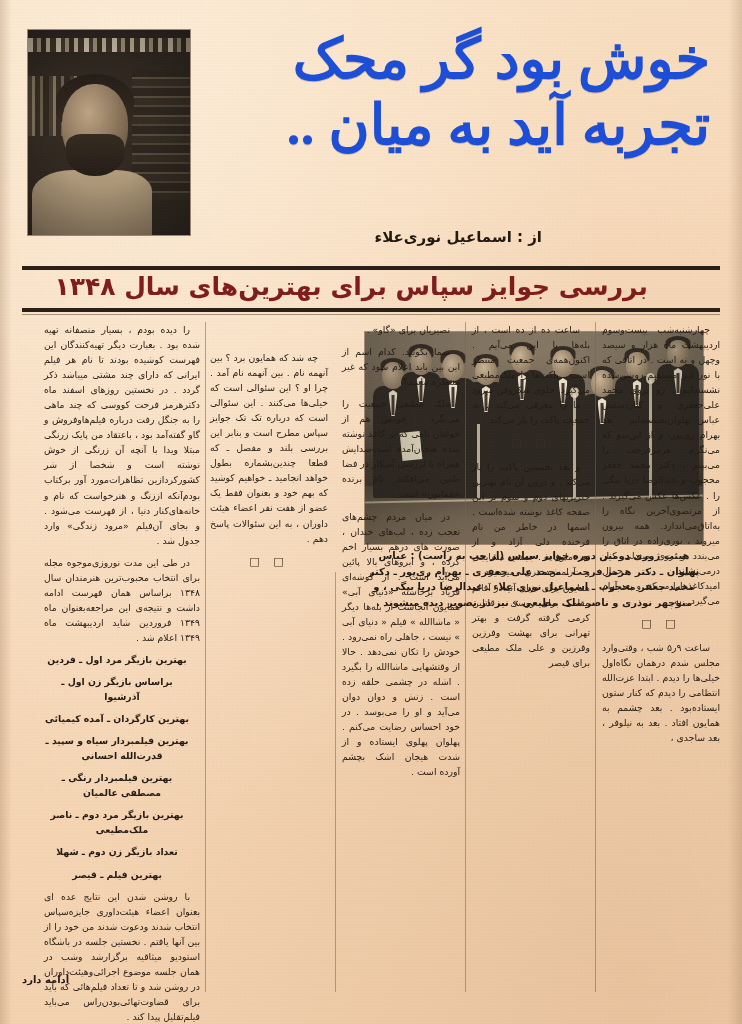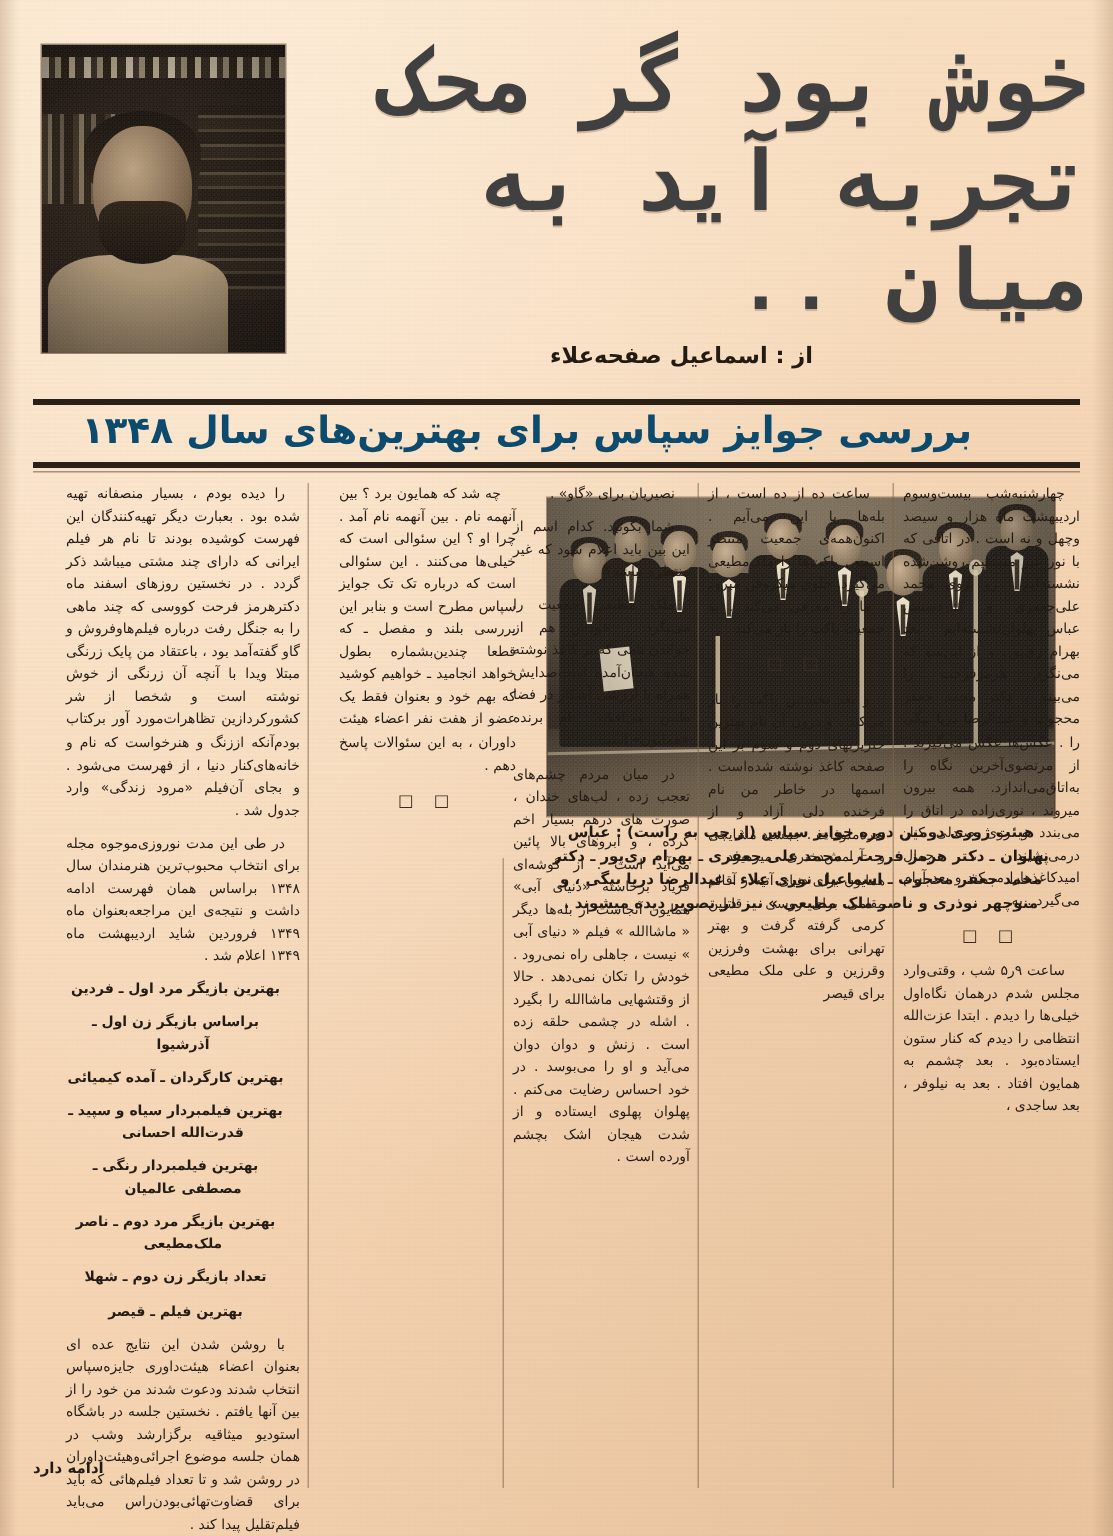--- a/index.html
+++ b/index.html
@@ -82,24 +82,24 @@
     position:absolute;inset:0;
     background:radial-gradient(ellipse at 45% 45%, rgba(0,0,0,0) 40%, rgba(0,0,0,.45) 100%);
   }
   .portrait .halftone{
     position:absolute;inset:0;opacity:.35;
     background-image:repeating-radial-gradient(circle at 1px 1px, rgba(255,230,200,.30) 0 0.6px, rgba(0,0,0,0) 1.4px);
     background-size:3px 3px;
   }
 
   .headline{
-    position:absolute;right:16px;top:26px;width:520px;
+    position:absolute;right:32px;top:26px;width:520px;
     text-align:right;
-    color:#404040;
-    font-family:Liberation Mono, monospace;
+    color:#1d4ed8;
+    font-family:Liberation Serif, serif;
     font-weight:700;
     font-size:56px;
     line-height:1.18;
     letter-spacing:-1px;
     direction:rtl;
     text-shadow:0 1px 0 rgba(90,60,35,.25);
   }
   .headline .l2{display:block;}
 
   .byline{
@@ -109,21 +109,21 @@
   }
 
   .rule-top{
     position:absolute;left:22px;top:266px;width:698px;height:4px;background:#2b2018;
   }
   .subtitle-bar{
     position:absolute;left:22px;top:270px;width:698px;height:34px;
   }
   .subtitle{
     position:absolute;right:94px;top:272px;
-    font-size:25px;font-weight:700;color:#0c4a6e;direction:rtl;
+    font-size:25px;font-weight:700;color:#7f1d1d;direction:rtl;
   }
   .rule-bot{
     position:absolute;left:22px;top:308px;width:698px;height:4px;background:#2b2018;
   }
   .rule-bot2{
     position:absolute;left:22px;top:314px;width:698px;height:1px;background:#6f5a44;opacity:.6;
   }
 
   
   .groupphoto{
@@ -190,21 +190,21 @@
   .col{
     position:absolute;top:0;
     font-size:9.3px;line-height:1.62;color:#241c14;
     text-align:justify;direction:rtl;
   }
   .col p{margin:0 0 7px 0;text-indent:10px;}
   .col p.noind{text-indent:0;}
   .col.c1{right:0;width:118px;}     
   .col.c2{right:130px;width:118px;}
   .col.c3{right:260px;width:118px;}
-  .col.c4{right:376px;width:118px;} 
+  .col.c4{right:392px;width:118px;margin-top:28px;} 
   .col.c5{right:520px;width:156px;} 
 
   .vsep{position:absolute;top:0;width:1px;background:#7d6648;opacity:.55;}
 
   .sect-mark{
     text-align:center;letter-spacing:5px;font-size:11px;color:#3a2c1e;
     margin:8px 0 8px 0;text-indent:0;
   }
   .award-line{
     text-align:center;text-indent:0;margin:0 0 5px 0;font-weight:700;
@@ -241,21 +241,21 @@
       <div class="beard"></div>
       <div class="vignette"></div>
       <div class="halftone"></div>
     </div>
 
     <div class="headline">
       <span class="l1">خوش بود گر محک</span>
       <span class="l2">تجربه آید به میان ..</span>
     </div>
 
-    <div class="byline">از : اسماعیل صفحه‌علاء</div>
+    <div class="byline">از : اسماعیل نوری‌علاء</div>
 
     <div class="rule-top"></div>
     <div class="subtitle-bar"></div>
     <div class="subtitle">بررسی جوایز سپاس برای بهترین‌های سال ۱۳۴۸</div>
     <div class="rule-bot"></div>
     <div class="rule-bot2"></div>
   </div>
 
   <div class="groupphoto">
     <div class="sky"></div>

